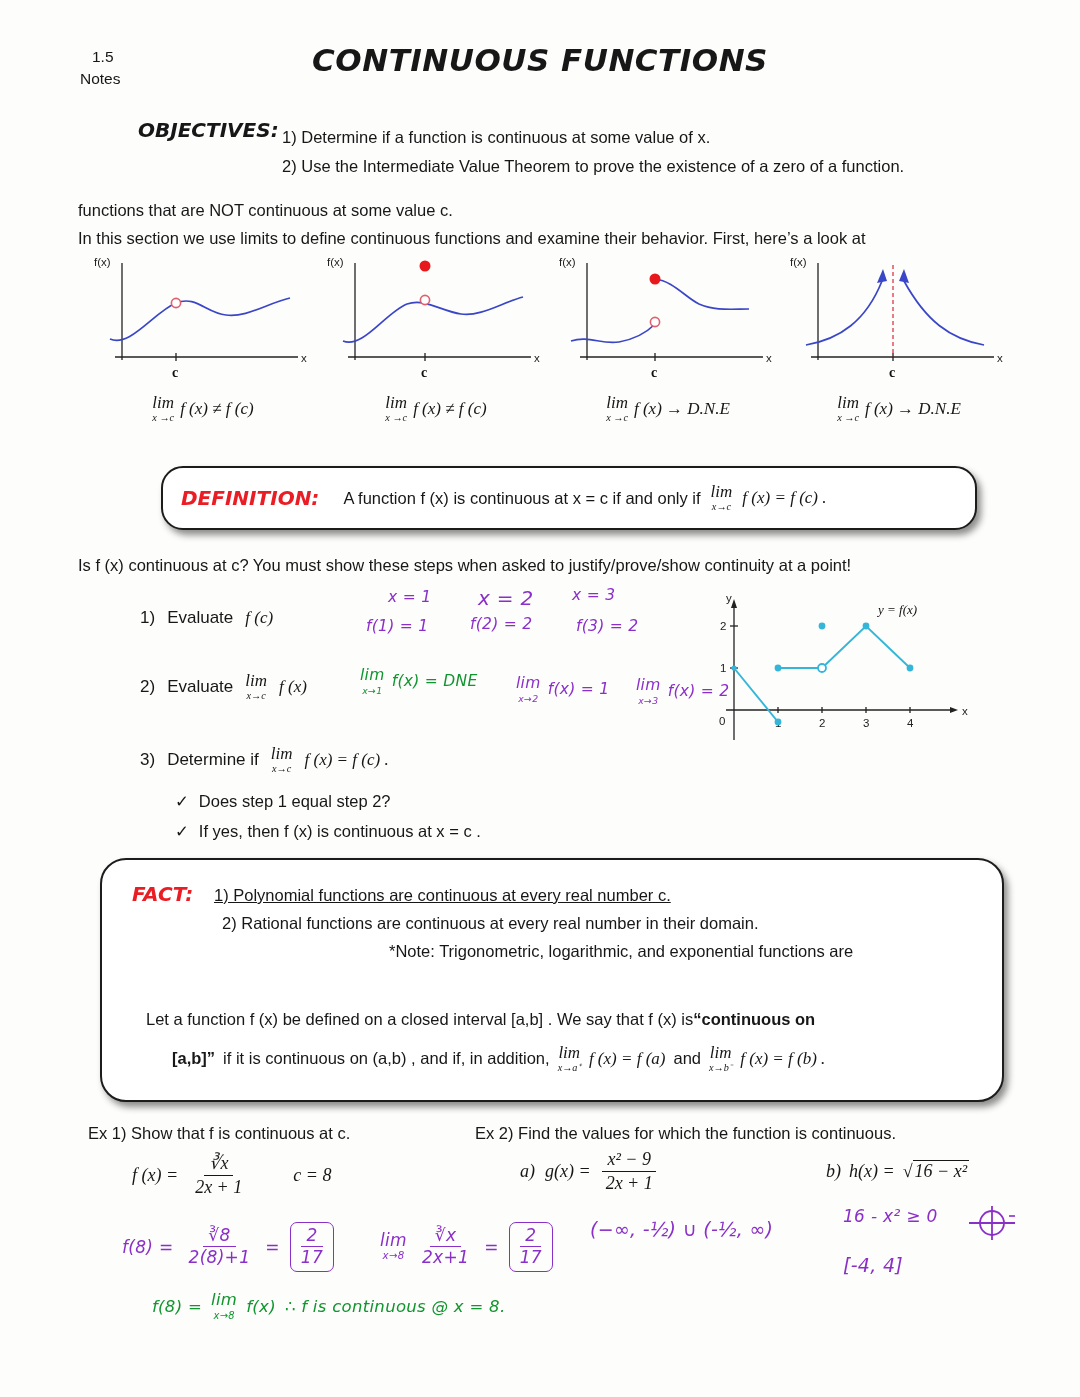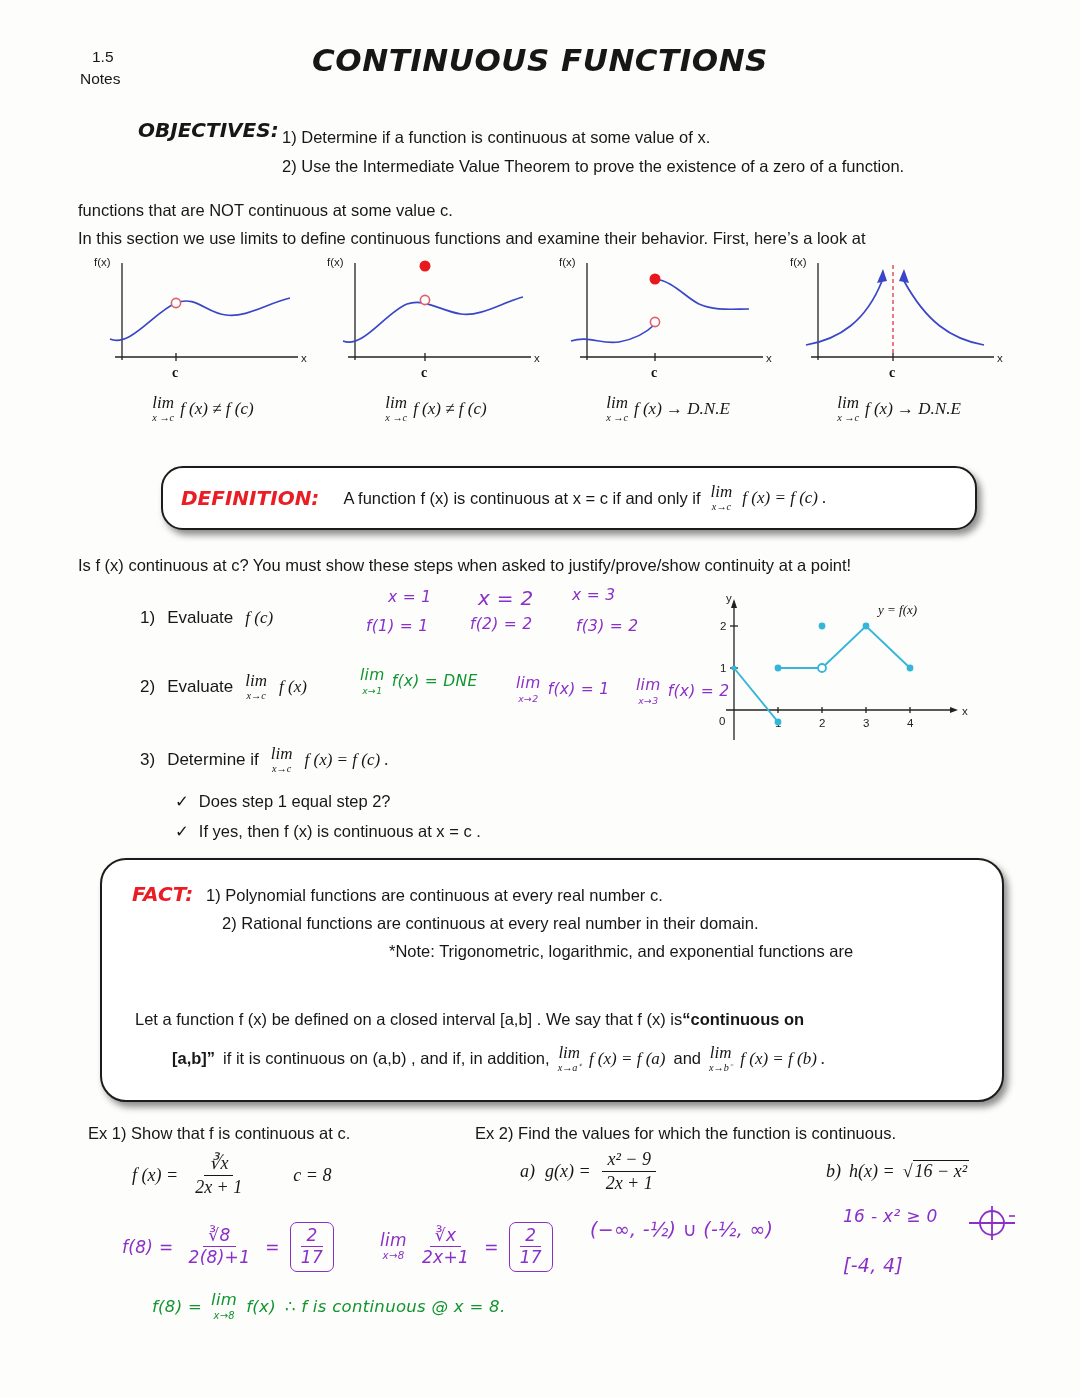--- a/index.html
+++ b/index.html
@@ -243,24 +243,24 @@
     <circle cx="78" cy="132" r="3.4" fill="#35b6d9"></circle>
     <circle cx="78" cy="78" r="3.4" fill="#35b6d9"></circle>
     <circle cx="122" cy="78" r="4" fill="#fff" stroke="#35b6d9" stroke-width="1.8"></circle>
     <circle cx="122" cy="36" r="3.4" fill="#35b6d9"></circle>
     <circle cx="166" cy="36" r="3.4" fill="#35b6d9"></circle>
     <circle cx="210" cy="78" r="3.4" fill="#35b6d9"></circle>
   </svg>
 
   <div class="roundbox" style="left:100px;top:858px;width:900px;height:240px;border-radius:26px;">
     <span class="abs red marker" style="left:30px;top:22px;font-size:20px;">FACT:</span>
-    <span class="abs t16" style="left:104px;top:26px;">1) Polynomial functions are continuous at every real number c.</span>
+    <span class="abs t16" style="left:112px;top:26px;text-decoration:underline;">1) Polynomial functions are continuous at every real number c.</span>
     <span class="abs t16" style="left:120px;top:54px;">2) Rational functions are continuous at every real number in their domain.</span>
     <span class="abs t16" style="left:287px;top:82px;">*Note: Trigonometric, logarithmic, and exponential functions are</span>
-    <div class="abs row t16" style="left:33px;top:150px;">
+    <div class="abs row t16" style="left:44px;top:150px;">
       <span>Let a function  f (x)  be defined on a closed interval  [a,b] . We say that  f (x)  is </span>
       <span style="font-weight:bold;">“continuous on</span>
     </div>
     <div class="abs row t16" style="left:30px;top:184px;gap:8px;">
       <span style="font-weight:bold;padding-left:40px;">[a,b]”</span>
       <span> if it is continuous on  (a,b) , and if, in addition,</span>
       <span class="limstack math" style="font-size:17px;">
           <span>lim</span>
           <span class="sub">x→a⁺</span>
         </span>

